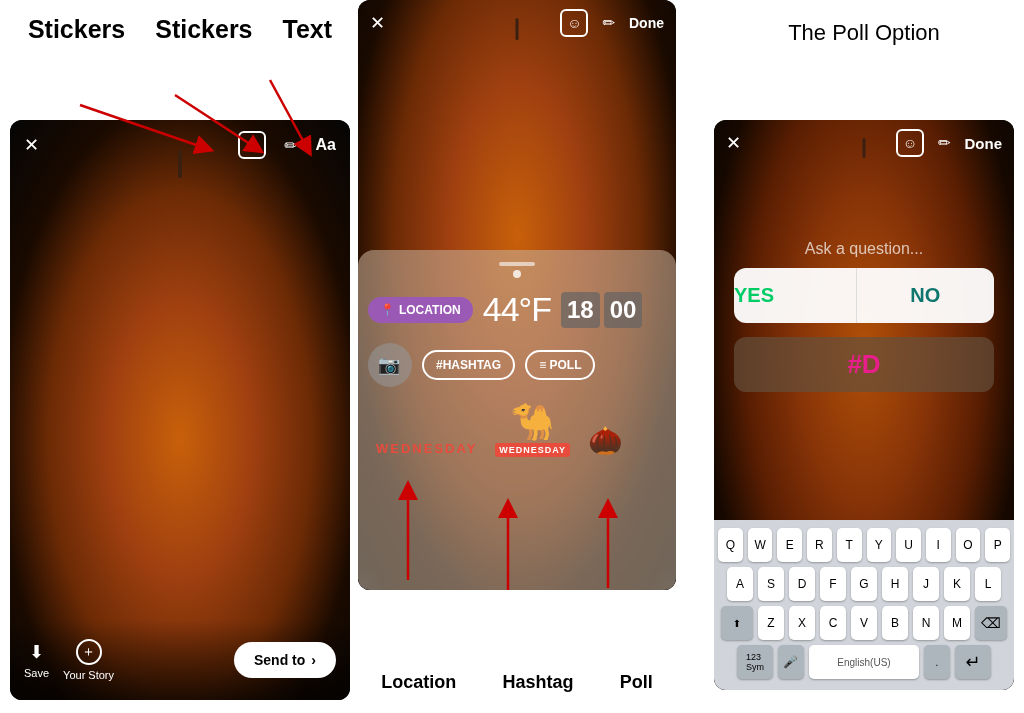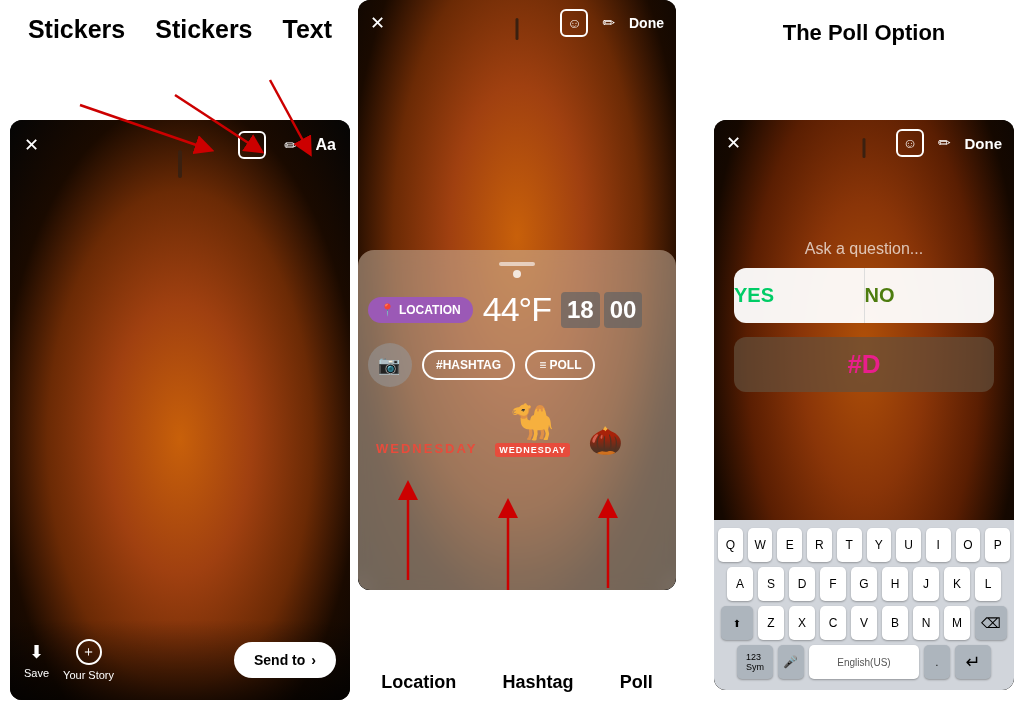--- a/index.html
+++ b/index.html
@@ -357,25 +357,25 @@
       flex: 1;
       text-align: left;
       padding: 16px 0;
       font-size: 20px;
       font-weight: 800;
       color: #00cc66;
       border-right: 1px solid #ddd;
     }
     .no-btn {
       flex: 1;
-      text-align: left;
-      padding: 16px 0;
+      text-align: center;
+      padding: 16px 8px;
       font-size: 20px;
       font-weight: 800;
-      color: #4d7c0f;
+      color: #0f766e;
     }
     .hash-d-box {
       background: rgba(100,80,60,0.7);
       border-radius: 12px;
       text-align: center;
       padding: 12px 0;
     }
     .hash-d-text {
       font-size: 26px;
       font-weight: 900;
@@ -457,21 +457,21 @@
     
     .title-right {
       position: absolute;
       top: 20px;
       right: 10px;
       width: 300px;
       text-align: center;
     }
     .title-bold {
       font-size: 22px;
-      font-weight: 700;
+      font-weight: 400;
       color: #000;
       margin-top: 34px;
     }
 
     
     .arrows-svg {
       position: absolute;
       top: 0; left: 0;
       width: 1024px;
       height: 713px;

